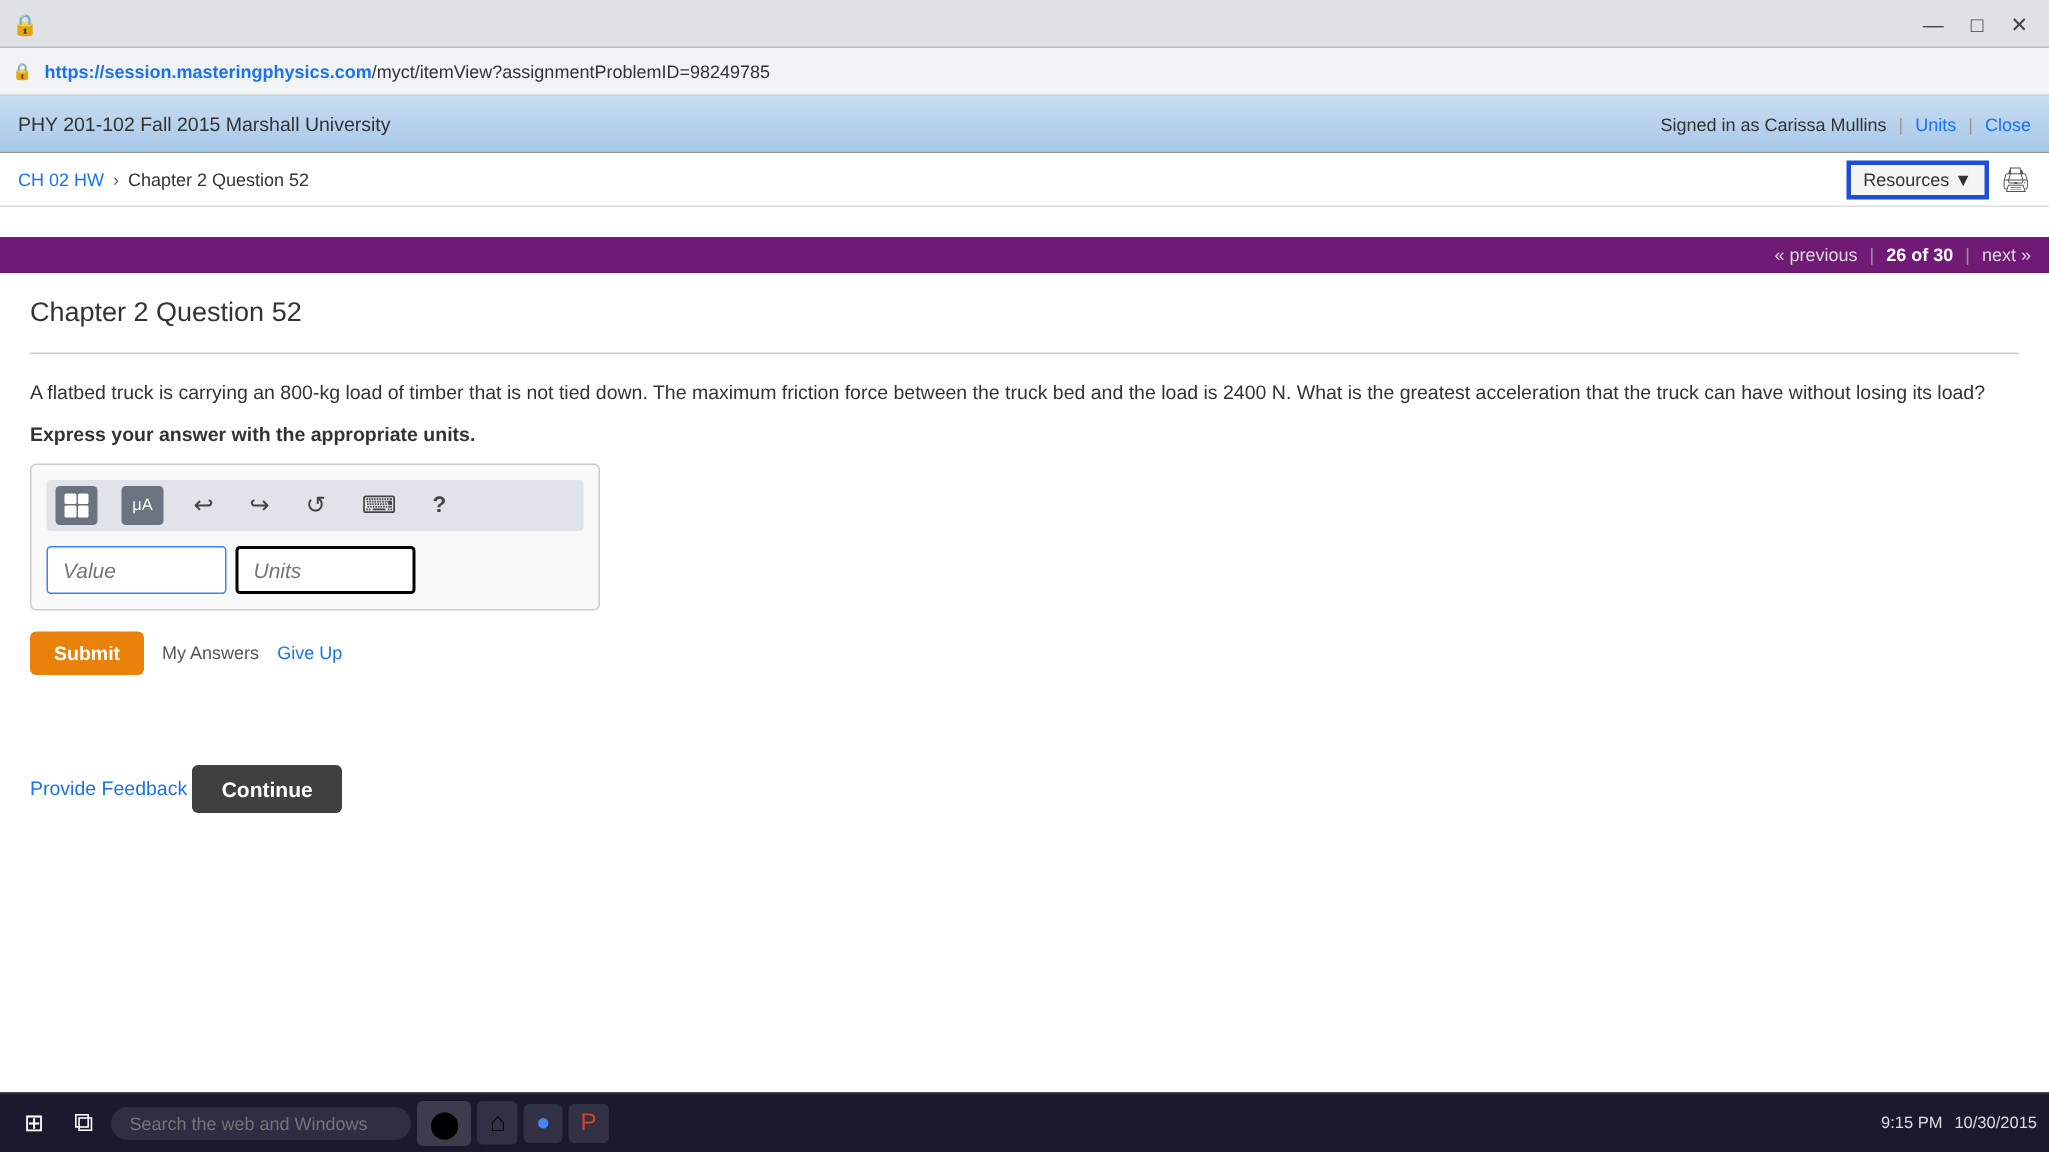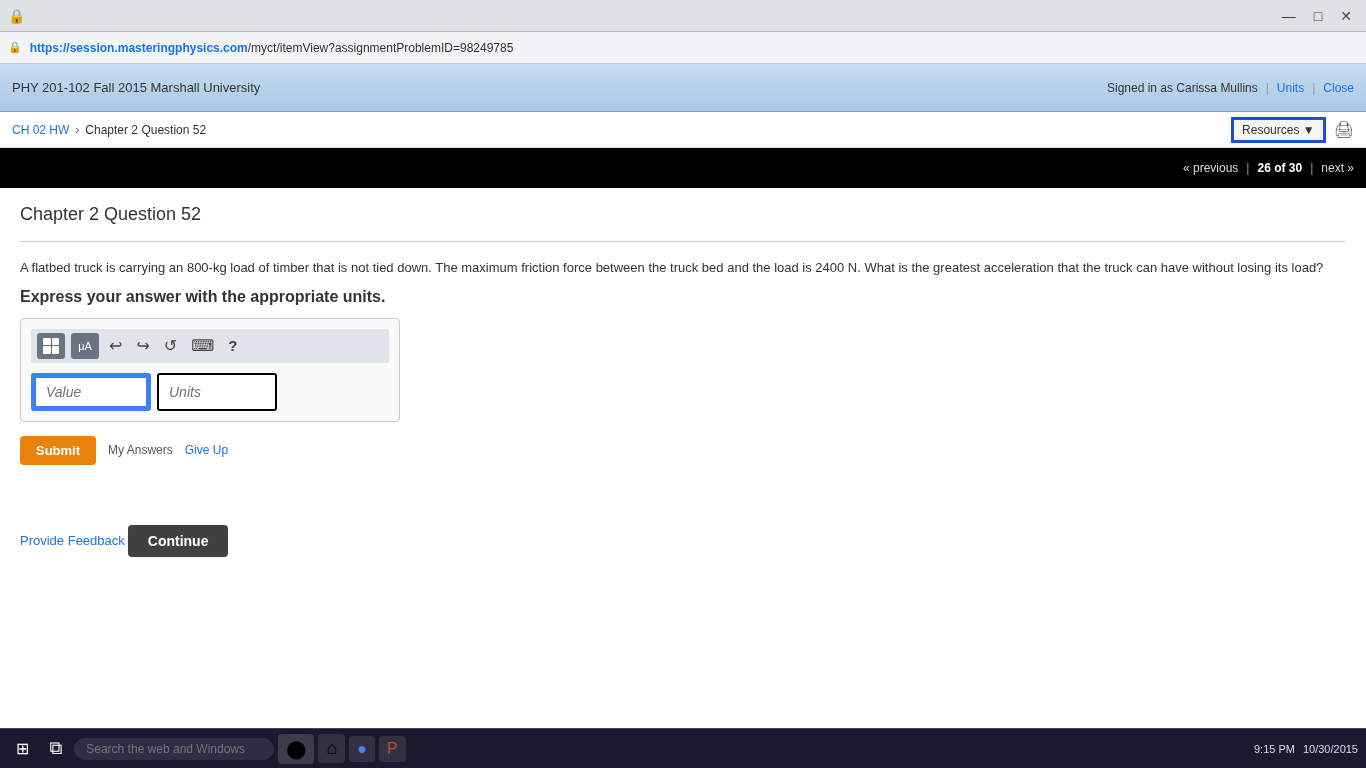--- a/index.html
+++ b/index.html
@@ -28,21 +28,21 @@
       border-bottom: 1px solid #ccc;
       gap: 8px;
     }
     .secure-icon { color: #1a73e8; font-size: 11px; }
     .url-text { font-size: 12px; color: #1a73e8; }
     .url-text span { font-weight: bold; }
 
     
     .site-header {
       background: linear-gradient(to bottom, #c8ddf0, #a8c8e8);
-      height: 48px;
+      height: 38px;
       display: flex;
       align-items: center;
       padding: 0 12px;
       border-bottom: 1px solid #999;
     }
     .site-title { font-size: 13px; color: #333; font-weight: normal; }
     .header-right { margin-left: auto; display: flex; align-items: center; gap: 8px; font-size: 12px; color: #333; }
     .header-sep { color: #999; }
     .header-link { color: #1a73e8; text-decoration: none; cursor: pointer; }
 
@@ -64,62 +64,63 @@
       background: #f5f5f5;
       padding: 3px 8px;
       font-size: 12px;
       cursor: pointer;
       color: #333;
     }
     .print-btn { margin-left: 8px; background: none; border: none; cursor: pointer; font-size: 16px; color: #555; }
 
     
     .nav-bar {
-      background: #000000;
-      height: 40px;
+      background: #701a75;
+      height: 24px;
       display: flex;
       align-items: center;
       justify-content: flex-end;
       padding: 0 12px;
       gap: 8px;
+      margin-top: 20px;
     }
     .nav-link { color: #ddd; font-size: 12px; cursor: pointer; text-decoration: none; }
     .nav-sep { color: #999; font-size: 12px; }
     .nav-count { color: #fff; font-size: 12px; font-weight: bold; }
 
     
     .main-content {
       padding: 16px 20px;
     }
     .page-title { font-size: 18px; color: #333; margin-bottom: 16px; font-weight: normal; }
     .divider { border: none; border-top: 1px solid #ccc; margin-bottom: 16px; }
 
     
     .part-label { font-size: 14px; font-weight: bold; color: #333; margin-bottom: 8px; }
 
     
     .question-text { font-size: 13px; color: #333; line-height: 1.5; margin-bottom: 10px; }
 
     
-    .instructions { font-size: 16px; font-weight: bold; color: #333; margin-bottom: 12px; }
+    .instructions { font-size: 13px; font-weight: bold; color: #333; margin-bottom: 12px; }
 
     
     .answer-box {
       border: 1px solid #ccc;
       border-radius: 4px;
       padding: 10px;
       display: inline-block;
       background: #f9f9f9;
       margin-bottom: 14px;
       min-width: 380px;
     }
     .toolbar {
       display: flex;
       align-items: center;
-      gap: 6px;
+      gap: 16px;
       margin-bottom: 10px;
       background: #e0e4ea;
       padding: 4px 6px;
       border-radius: 3px;
     }
     .toolbar-btn {
       background: #6b7280;
       border: none;
       border-radius: 3px;
       color: #fff;
@@ -139,21 +140,21 @@
       cursor: pointer;
       color: #444;
       padding: 2px 4px;
       height: 26px;
       display: flex;
       align-items: center;
       justify-content: center;
     }
     .input-row { display: flex; gap: 6px; }
     .value-input {
-      border: 5px solid #3b82f6;
+      border: 1px solid #3b82f6;
       border-radius: 3px;
       padding: 6px 10px;
       font-size: 14px;
       font-style: italic;
       color: #999;
       width: 120px;
       background: #fff;
     }
     .units-input {
       border: 2px solid #000000;

